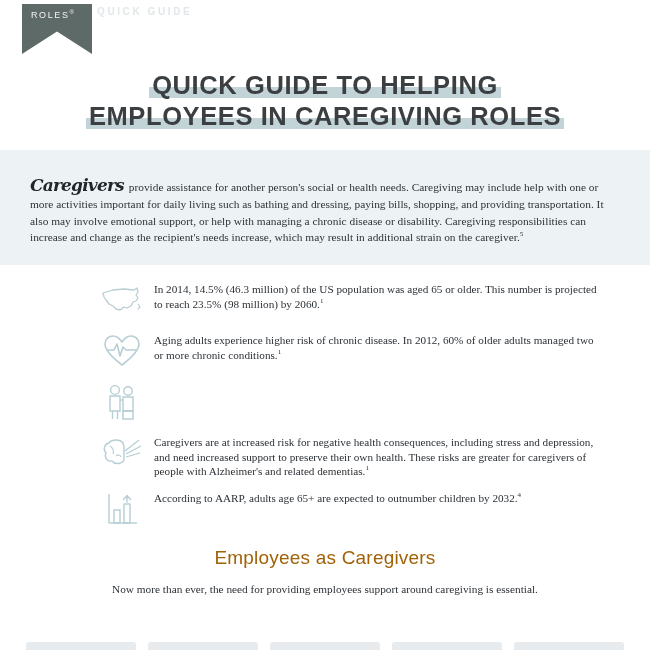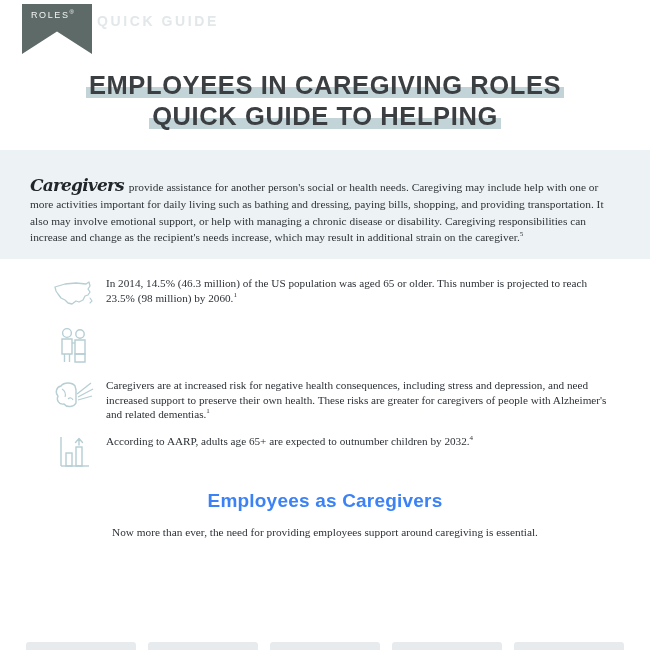--- a/index.html
+++ b/index.html
@@ -40,22 +40,22 @@
     color: #f2f4f3;
     font-family: "Liberation Sans", sans-serif;
   }
   .logo-wordmark sup {
     font-size: 6px;
     vertical-align: super;
   }
   .kicker {
     position: absolute;
     left: 97px;
-    top: 13px;
-    font-size: 14px;
+    top: 6px;
+    font-size: 10px;
     letter-spacing: 2.6px;
     color: #e2e7e9;
     font-weight: bold;
   }
 
   
   .title-wrap {
     text-align: center;
     padding: 8px 0 18px 0;
   }
@@ -85,21 +85,21 @@
     z-index: 0;
   }
   .title-line .hl span {
     position: relative;
     z-index: 1;
   }
 
   
   .intro-band {
     background: #edf2f4;
-    padding: 16px 30px 2px 30px;
+    padding: 16px 30px 8px 30px;
   }
   .intro-text {
     font-family: "Liberation Serif", serif;
     font-size: 11.4px;
     line-height: 16.6px;
     color: #2e3338;
     text-align: left;
   }
   .script-word {
     font-family: "DejaVu Serif", serif;
@@ -111,21 +111,22 @@
     padding-right: 2px;
   }
   sup.ref {
     font-size: 7px;
     vertical-align: super;
     line-height: 0;
   }
 
   
   .facts {
-    padding: 14px 34px 0 46px;
+    padding: 14px 46px 0 46px;
+    margin-left: 48px;
   }
   .fact-row {
     display: flex;
     align-items: flex-start;
     margin-bottom: 9px;
   }
   .fact-icon {
     flex: 0 0 56px;
     height: 42px;
     display: flex;
@@ -145,22 +146,22 @@
     padding-left: 4px;
   }
 
   
   .lower {
     text-align: center;
     padding: 8px 24px 0 24px;
   }
   .section-heading {
     font-size: 19px;
-    color: #3b82f6;
-    font-weight: bold;
+    color: #a16207;
+    font-weight: normal;
     letter-spacing: 0.2px;
     margin: 0 0 12px 0;
   }
   .lower-para {
     font-family: "Liberation Serif", serif;
     font-size: 11.3px;
     line-height: 16px;
     color: #2c3136;
     margin: 0;
   }
@@ -190,24 +191,24 @@
 <div class="header">
   <div class="logo-banner"></div>
   <div class="logo-wordmark">
     <span>ROLES</span><sup>®</sup>
   </div>
   <div class="kicker">QUICK GUIDE</div>
 </div>
 
 <div class="title-wrap">
   <div class="title-line">
+    <span class="hl"><span>QUICK GUIDE TO HELPING</span></span>
+  </div>
+  <div class="title-line">
     <span class="hl"><span>EMPLOYEES IN CAREGIVING ROLES</span></span>
-  </div>
-  <div class="title-line">
-    <span class="hl"><span>QUICK GUIDE TO HELPING</span></span>
   </div>
 </div>
 
 <div class="intro-band">
   <p class="intro-text">
     <span class="script-word">Caregivers</span><span> provide assistance for another person's social or health needs. Caregiving may include help with one or more activities important for daily living such as bathing and dressing, paying bills, shopping, and providing transportation. It also may involve emotional support, or help with managing a chronic disease or disability. Caregiving responsibilities can increase and change as the recipient's needs increase, which may result in additional strain on the caregiver.</span><sup class="ref">5</sup>
   </p>
 </div>
 
 <div class="facts">
@@ -217,20 +218,31 @@
       <svg width="44" height="30" viewBox="0 0 44 30">
         <path d="M3 8 L13 5 L24 4 L34 5 L37 3 L38 7 L36 10 L38 13 L36 16 L33 17 L31 21 L27 23 L24 22 L20 25 L16 24 L13 21 L9 19 L6 15 L4 12 Z" fill="none" stroke="#b6ced4" stroke-width="1.3" stroke-linejoin="round"></path>
         <path d="M38 19 L40 22 L38 24" fill="none" stroke="#b6ced4" stroke-width="1.1" stroke-linecap="round"></path>
       </svg>
     </div>
     <div class="fact-text">
       <span>In 2014, 14.5% (46.3 million) of the US population was aged 65 or older. This number is projected to reach 23.5% (98 million) by 2060.</span><sup class="ref">1</sup>
     </div>
   </div>
 
+  <div class="fact-row">
+    <div class="fact-icon">
+      <svg width="38" height="34" viewBox="0 0 38 34">
+        <path d="M19 31 C6 21 2 15 2 10 C2 5 6 2 10 2 C14 2 17 5 19 8 C21 5 24 2 28 2 C32 2 36 5 36 10 C36 15 32 21 19 31 Z" fill="none" stroke="#b6ced4" stroke-width="1.6" stroke-linejoin="round"></path>
+        <polyline points="5,16 11,16 14,10 17,22 20,13 23,16 33,16" fill="none" stroke="#b6ced4" stroke-width="1.6" stroke-linecap="round" stroke-linejoin="round"></polyline>
+      </svg>
+    </div>
+    <div class="fact-text">
+      <span>Aging adults experience higher risk of chronic disease. In 2012, 60% of older adults managed two or more chronic conditions.</span><sup class="ref">1</sup>
+    </div>
+  </div>
 
   <div class="fact-row">
     <div class="fact-icon">
       <svg width="36" height="38" viewBox="0 0 36 38">
         <circle cx="11" cy="7" r="4.4" fill="none" stroke="#b6ced4" stroke-width="1.4"></circle>
         <path d="M6 13 h10 v15 h-10 z" fill="none" stroke="#b6ced4" stroke-width="1.4"></path>
         <line x1="8.5" y1="28" x2="8.5" y2="36" stroke="#b6ced4" stroke-width="1.4"></line>
         <line x1="13.5" y1="28" x2="13.5" y2="36" stroke="#b6ced4" stroke-width="1.4"></line>
         <circle cx="24" cy="8" r="4.2" fill="none" stroke="#b6ced4" stroke-width="1.4"></circle>
         <path d="M19 14 h10 v14 h-10 z" fill="none" stroke="#b6ced4" stroke-width="1.4"></path>

